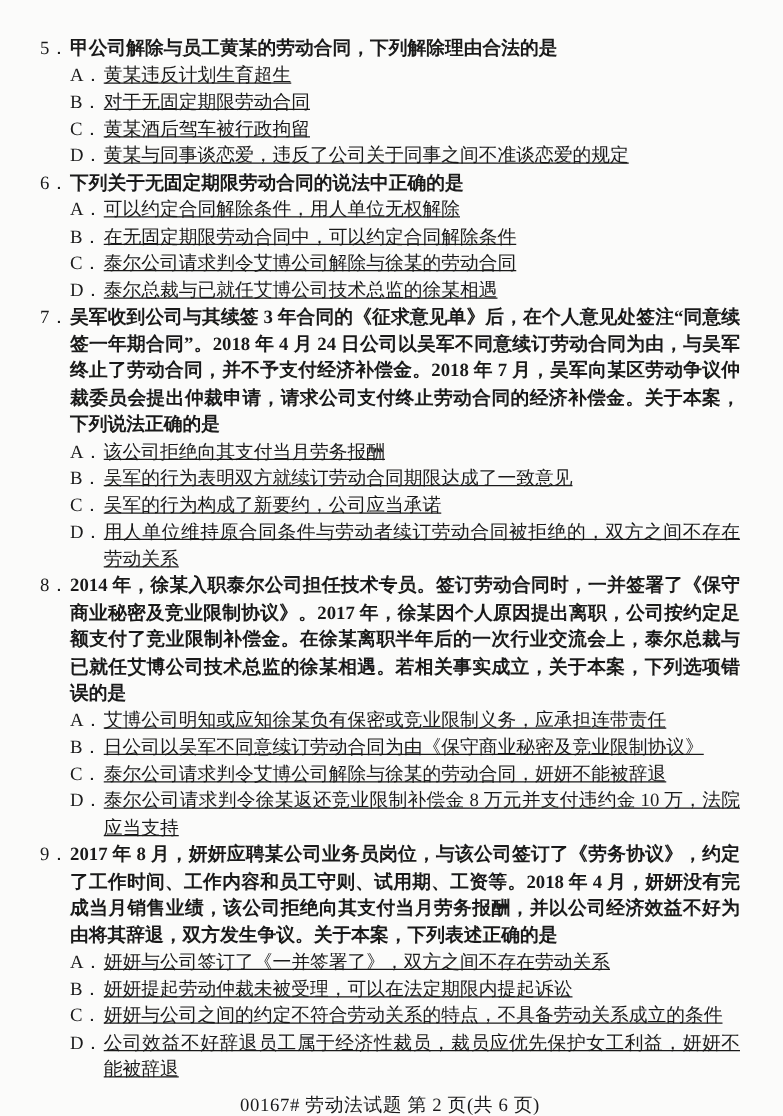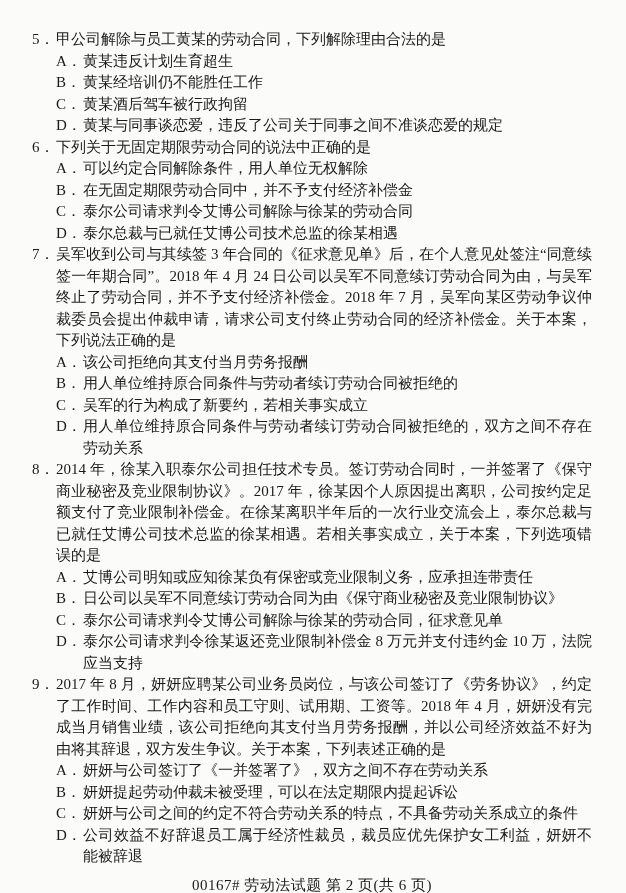--- a/index.html
+++ b/index.html
@@ -8,43 +8,43 @@
     background: #fbfbfa;
     font-family: "Liberation Serif", "DejaVu Serif", serif;
     font-size: 15px;
     line-height: 21.5px;
     color: #1a1a1a;
     overflow: hidden;
   }
   .page { padding: 29px 34px 0 32px; }
   .stem-row { display: flex; }
   .q-num { flex: 0 0 24px; white-space: nowrap; }
-  .stem { flex: 1; text-align: justify; text-justify: inter-character; }
+  .stem { flex: 1; text-align: justify; text-justify: inter-character; font-weight: bold; }
   .opt { display: flex; padding-left: 24px; }
   .opt-label { flex: 0 0 27px; white-space: nowrap; }
-  .opt-text { flex: 1; text-align: justify; text-justify: inter-character; }
+  .opt-text { flex: 1; text-align: justify; text-justify: inter-character; text-decoration: underline; }
   .footer { margin-top: 7px; text-align: center; letter-spacing: 0.5px; }
 </style>
 </head>
 <body>
 
 <div class="page">
 
   <div class="q">
     <div class="stem-row">
       <span class="q-num">5．</span>
       <div class="stem">甲公司解除与员工黄某的劳动合同，下列解除理由合法的是</div>
     </div>
     <div class="opt">
       <span class="opt-label">A．</span>
       <div class="opt-text">黄某违反计划生育超生</div>
     </div>
     <div class="opt">
       <span class="opt-label">B．</span>
-      <div class="opt-text">黄某经培训仍不能胜任工作</div>
+      <div class="opt-text">对于无固定期限劳动合同</div>
     </div>
     <div class="opt">
       <span class="opt-label">C．</span>
       <div class="opt-text">黄某酒后驾车被行政拘留</div>
     </div>
     <div class="opt">
       <span class="opt-label">D．</span>
       <div class="opt-text">黄某与同事谈恋爱，违反了公司关于同事之间不准谈恋爱的规定</div>
     </div>
   </div>
@@ -53,21 +53,21 @@
     <div class="stem-row">
       <span class="q-num">6．</span>
       <div class="stem">下列关于无固定期限劳动合同的说法中正确的是</div>
     </div>
     <div class="opt">
       <span class="opt-label">A．</span>
       <div class="opt-text">可以约定合同解除条件，用人单位无权解除</div>
     </div>
     <div class="opt">
       <span class="opt-label">B．</span>
-      <div class="opt-text">在无固定期限劳动合同中，并不予支付经济补偿金</div>
+      <div class="opt-text">在无固定期限劳动合同中，可以约定合同解除条件</div>
     </div>
     <div class="opt">
       <span class="opt-label">C．</span>
       <div class="opt-text">泰尔公司请求判令艾博公司解除与徐某的劳动合同</div>
     </div>
     <div class="opt">
       <span class="opt-label">D．</span>
       <div class="opt-text">泰尔总裁与已就任艾博公司技术总监的徐某相遇</div>
     </div>
   </div>
@@ -76,25 +76,25 @@
     <div class="stem-row">
       <span class="q-num">7．</span>
       <div class="stem">吴军收到公司与其续签 3 年合同的《征求意见单》后，在个人意见处签注“同意续签一年期合同”。2018 年 4 月 24 日公司以吴军不同意续订劳动合同为由，与吴军终止了劳动合同，并不予支付经济补偿金。2018 年 7 月，吴军向某区劳动争议仲裁委员会提出仲裁申请，请求公司支付终止劳动合同的经济补偿金。关于本案，下列说法正确的是</div>
     </div>
     <div class="opt">
       <span class="opt-label">A．</span>
       <div class="opt-text">该公司拒绝向其支付当月劳务报酬</div>
     </div>
     <div class="opt">
       <span class="opt-label">B．</span>
-      <div class="opt-text">用人单位维持原合同条件与劳动者续订劳动合同被拒绝的</div>
+      <div class="opt-text">吴军的行为表明双方就续订劳动合同期限达成了一致意见</div>
     </div>
     <div class="opt">
       <span class="opt-label">C．</span>
-      <div class="opt-text">吴军的行为构成了新要约，若相关事实成立</div>
+      <div class="opt-text">吴军的行为构成了新要约，公司应当承诺</div>
     </div>
     <div class="opt">
       <span class="opt-label">D．</span>
       <div class="opt-text">用人单位维持原合同条件与劳动者续订劳动合同被拒绝的，双方之间不存在劳动关系</div>
     </div>
   </div>
 
   <div class="q">
     <div class="stem-row">
       <span class="q-num">8．</span>
@@ -103,21 +103,21 @@
     <div class="opt">
       <span class="opt-label">A．</span>
       <div class="opt-text">艾博公司明知或应知徐某负有保密或竞业限制义务，应承担连带责任</div>
     </div>
     <div class="opt">
       <span class="opt-label">B．</span>
       <div class="opt-text">日公司以吴军不同意续订劳动合同为由《保守商业秘密及竞业限制协议》</div>
     </div>
     <div class="opt">
       <span class="opt-label">C．</span>
-      <div class="opt-text">泰尔公司请求判令艾博公司解除与徐某的劳动合同，征求意见单</div>
+      <div class="opt-text">泰尔公司请求判令艾博公司解除与徐某的劳动合同，妍妍不能被辞退</div>
     </div>
     <div class="opt">
       <span class="opt-label">D．</span>
       <div class="opt-text">泰尔公司请求判令徐某返还竞业限制补偿金 8 万元并支付违约金 10 万，法院应当支持</div>
     </div>
   </div>
 
   <div class="q">
     <div class="stem-row">
       <span class="q-num">9．</span>

